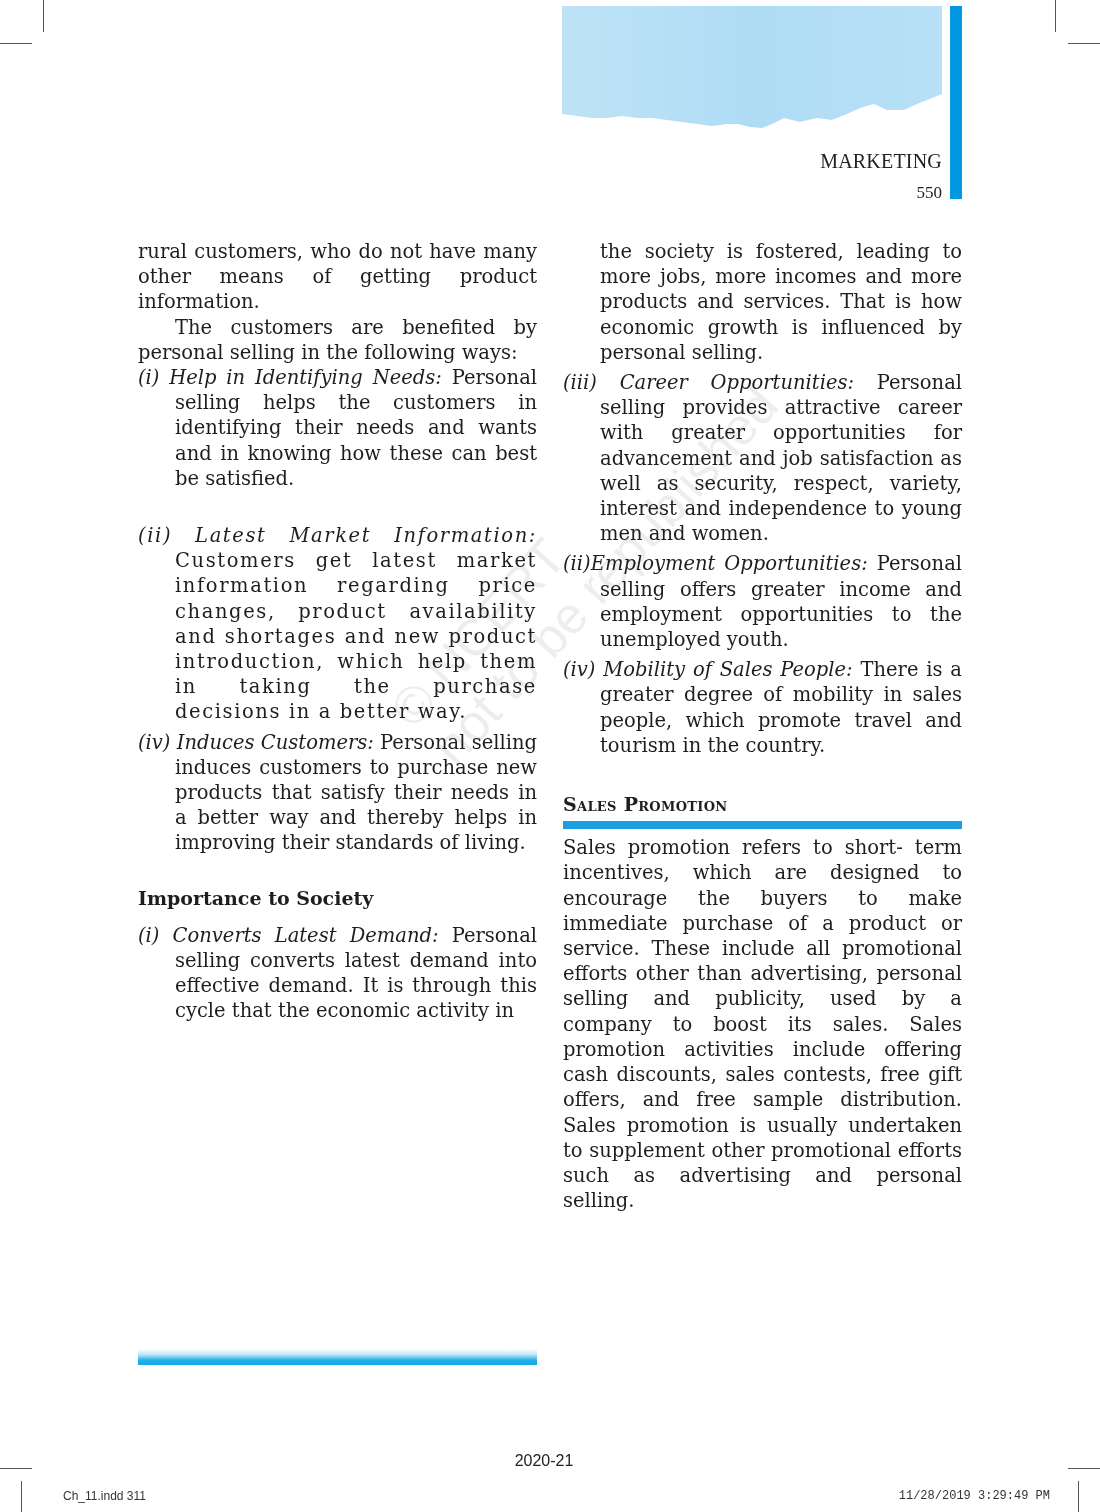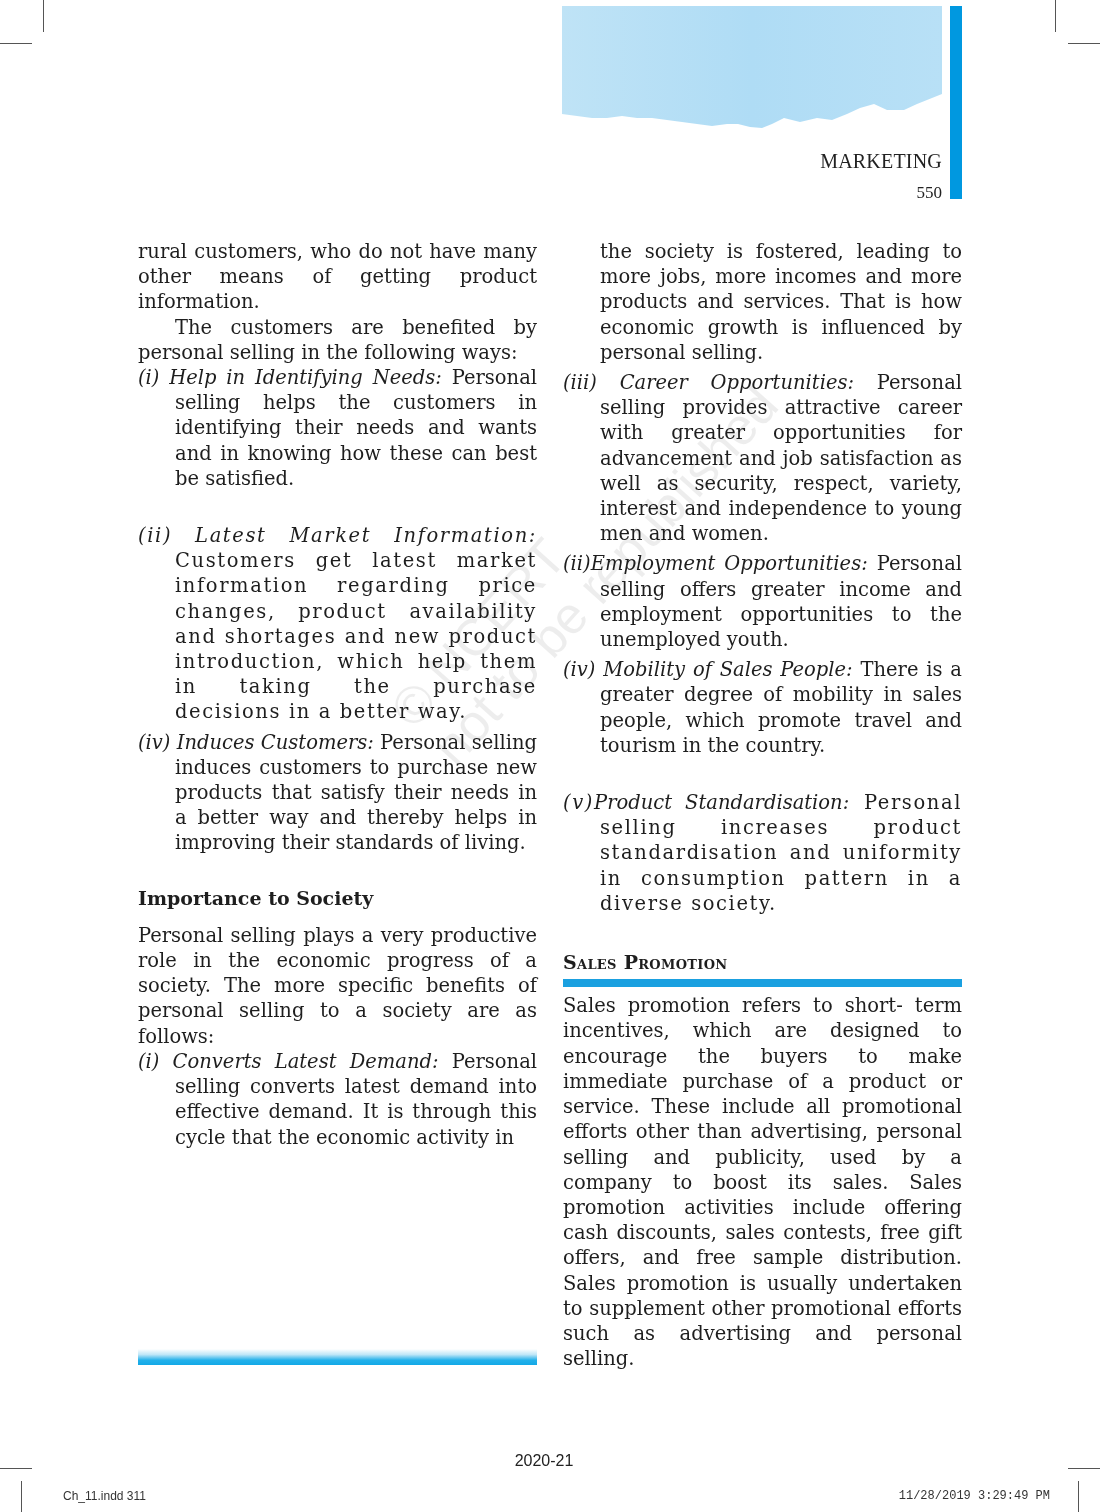--- a/index.html
+++ b/index.html
@@ -91,21 +91,20 @@
   <div class="item wide">
     <span class="lbl">(ii)</span>
     <span class="title">Latest Market Information:</span><span> Customers get latest market information regarding price changes, product availability and shortages and new product introduction, which help them in taking the purchase decisions in a better way.</span>
   </div>
   <div class="item">
     <span class="lbl">(iv)</span>
     <span class="title">Induces Customers:</span><span> Personal selling induces customers to purchase new products that satisfy their needs in a better way and thereby helps in improving their standards of living.</span>
   </div>
 
   <div class="sub-heading">Importance to Society</div>
-  <p class="p">Personal selling plays a very productive role in the economic progress of a society. The more specific benefits of personal selling to a society are as follows:</p>
   <div class="item">
     <span class="lbl">(i)</span>
     <span class="title">Converts Latest Demand:</span><span> Personal selling converts latest demand into effective demand. It is through this cycle that the economic activity in</span>
   </div>
 </div>
 
 <div class="bottom-rule"></div>
 
 <div class="col col-right">
   <div class="item cont">the society is fostered, leading to more jobs, more incomes and more products and services. That is how economic growth is influenced by personal selling.</div>
@@ -114,23 +113,20 @@
     <span class="lbl">(iii)</span>
     <span class="title">Career Opportunities:</span><span> Personal selling provides attractive career with greater opportunities for advancement and job satisfaction as well as security, respect, variety, interest and independence to young men and women.</span>
   </div>
   <div class="item">
     <span class="lbl">(ii)</span><span class="title">Employment Opportunities:</span><span> Personal selling offers greater income and employment opportunities to the unemployed youth.</span>
   </div>
   <div class="item">
     <span class="lbl">(iv)</span>
     <span class="title">Mobility of Sales People:</span><span> There is a greater degree of mobility in sales people, which promote travel and tourism in the country.</span>
   </div>
-  <div class="item wide">
-    <span class="lbl">(v)</span><span class="title" style="letter-spacing:0;">Product Standardisation:</span><span> Personal selling increases product standardisation and uniformity in consumption pattern in a diverse society.</span>
-  </div>
 
   <div class="section-heading">Sales Promotion</div>
   <div class="section-rule"></div>
   <p class="p">Sales promotion refers to short- term incentives, which are designed to encourage the buyers to make immediate purchase of a product or service. These include all promotional efforts other than advertising, personal selling and publicity, used by a company to boost its sales. Sales promotion activities include offering cash discounts, sales contests, free gift offers, and free sample distribution. Sales promotion is usually undertaken to supplement other promotional efforts such as advertising and personal selling.</p>
 </div>
 
 <div class="footer-year">2020-21</div>
 <div class="footer-file">Ch_11.indd   311</div>
 <div class="footer-date">11/28/2019   3:29:49 PM</div>
 

